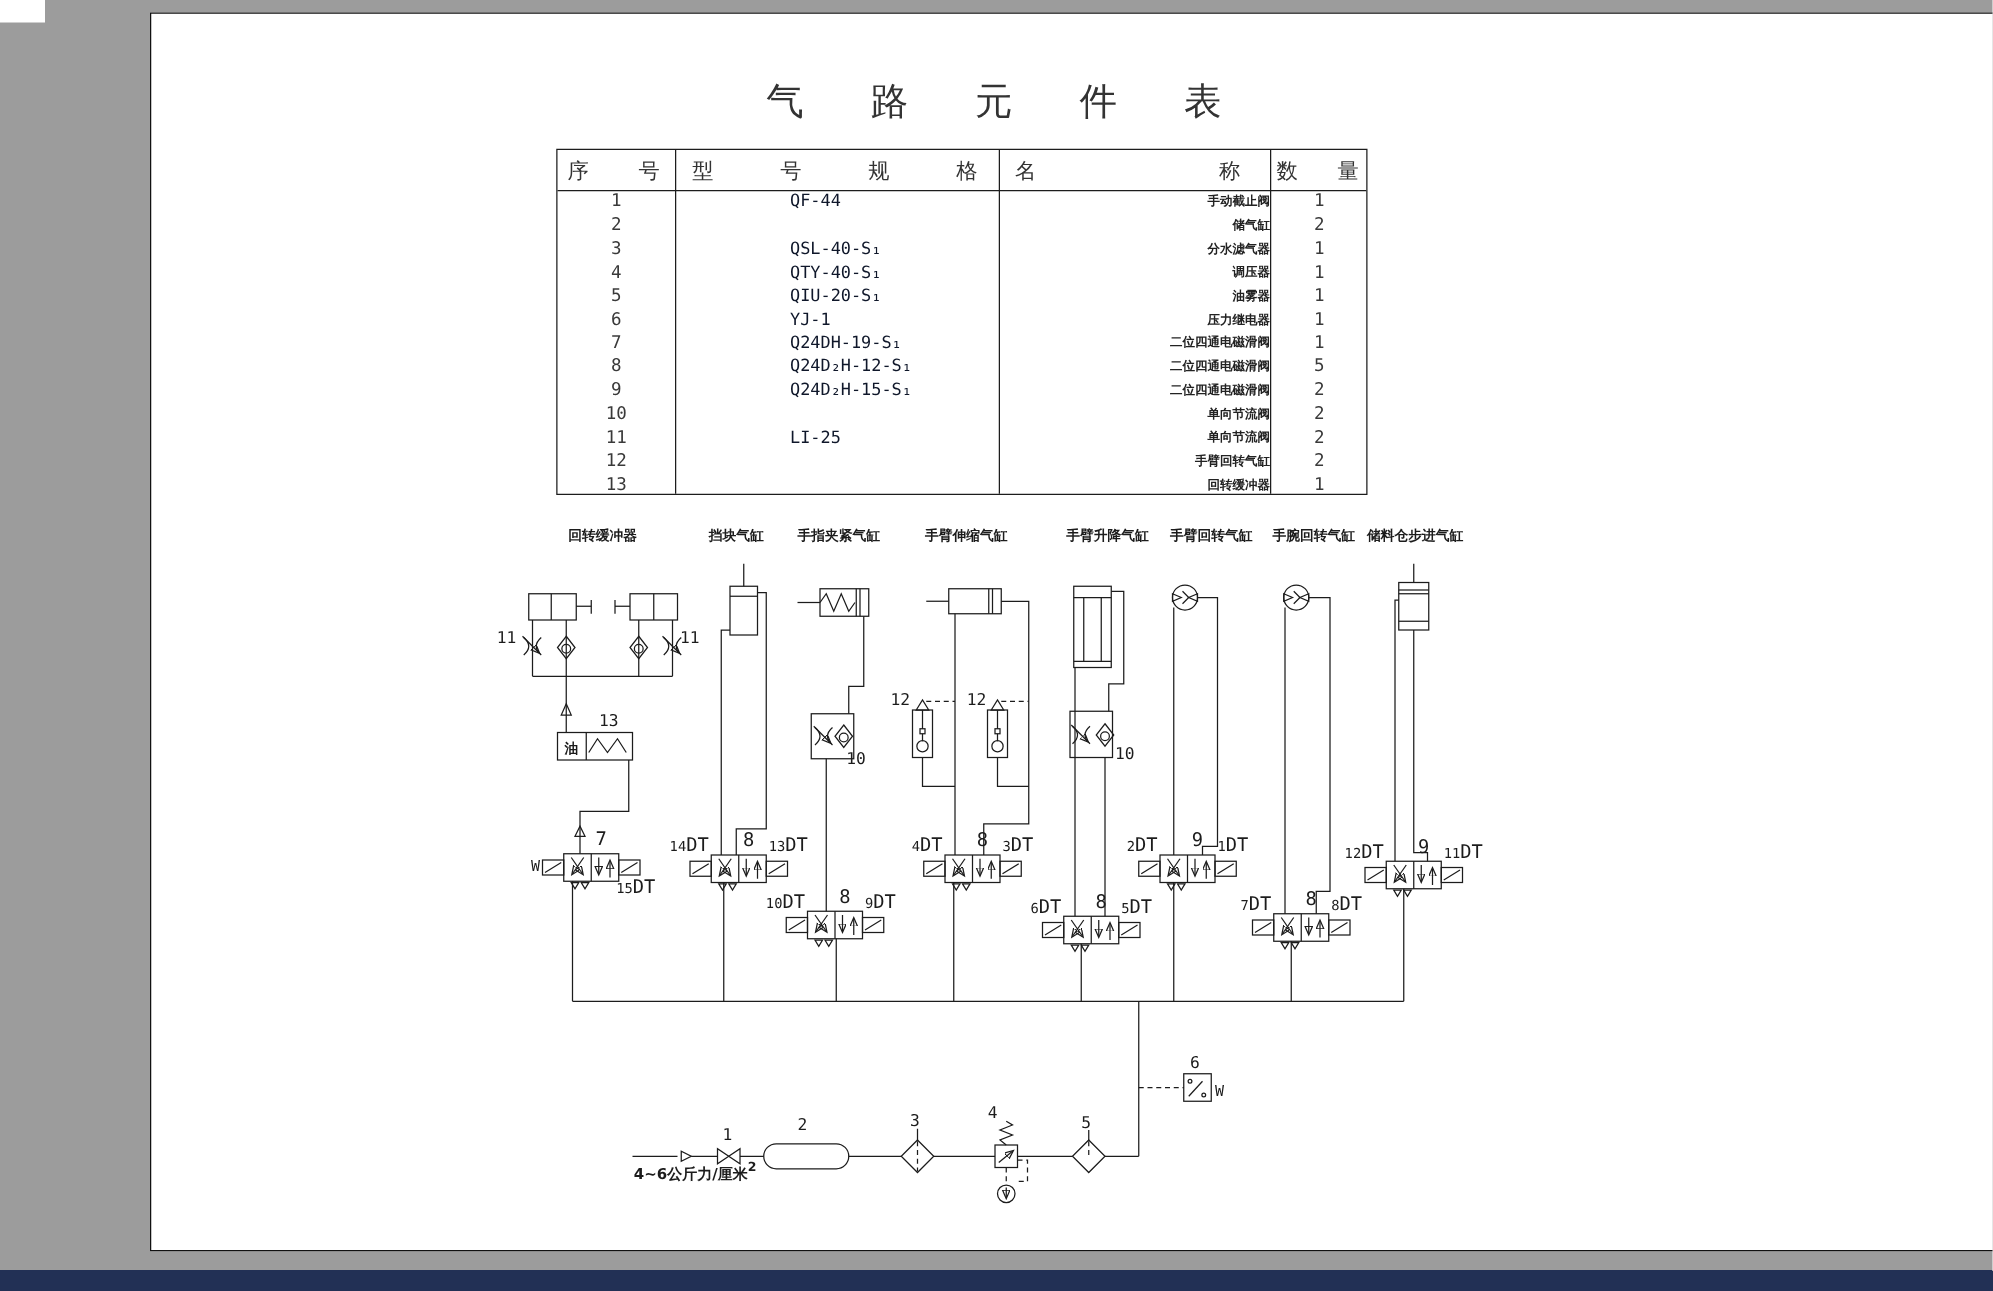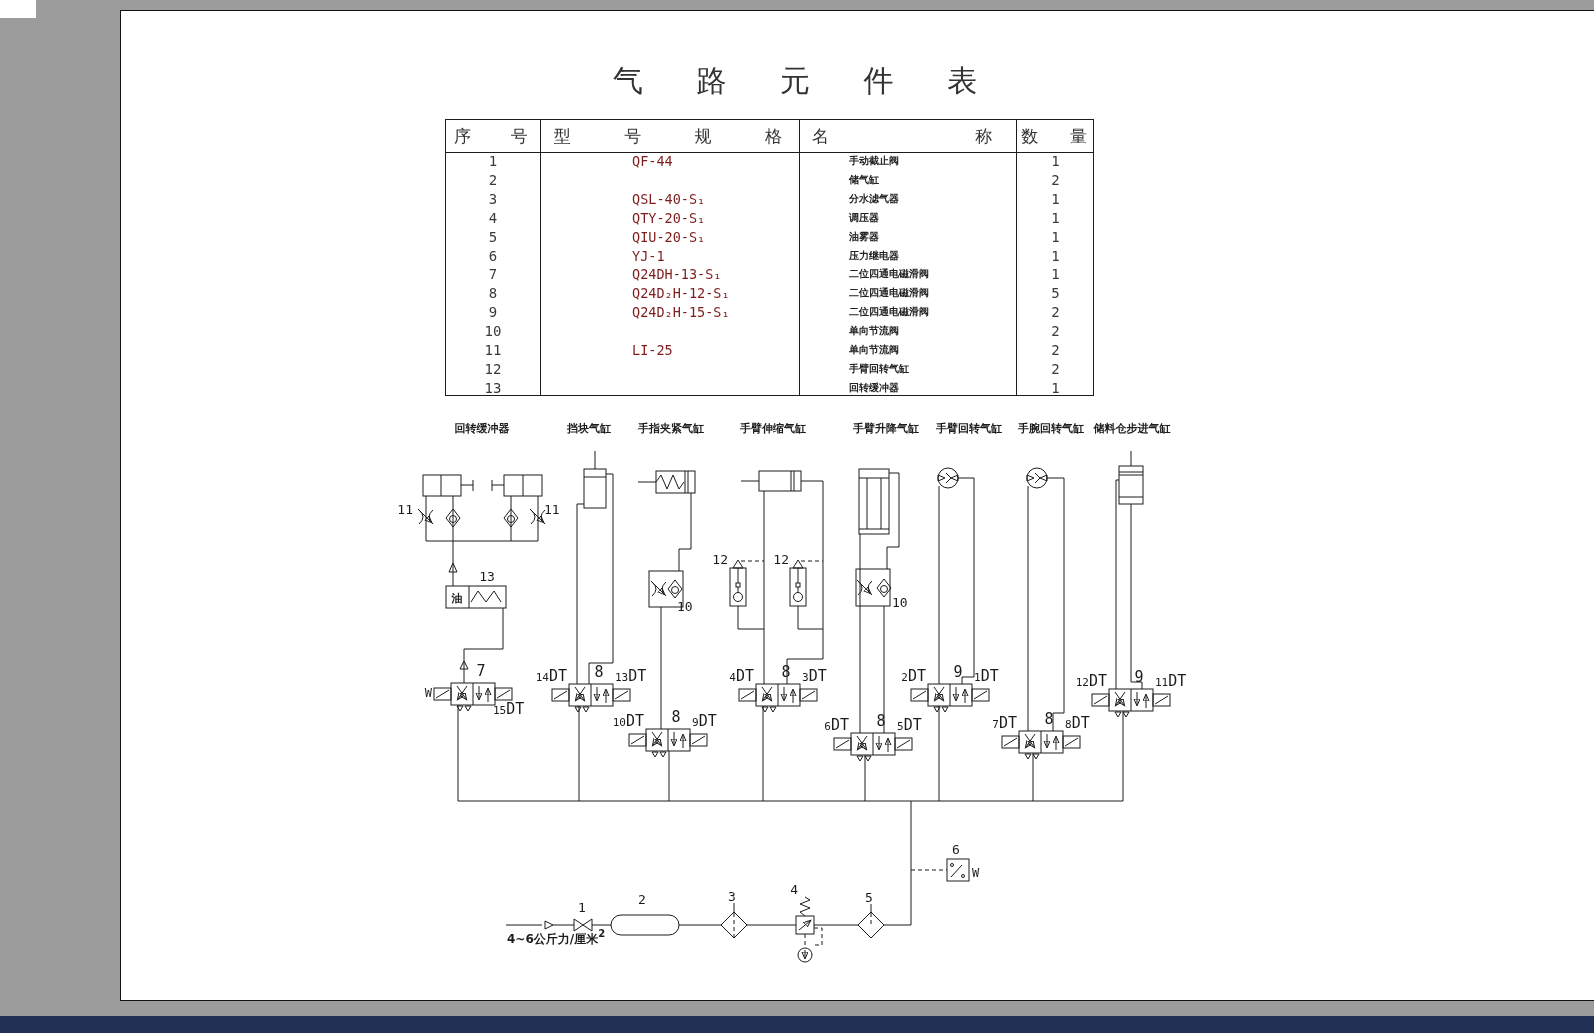--- a/index.html
+++ b/index.html
@@ -20,22 +20,22 @@
   .thead .hc{display:flex;align-items:center;justify-content:space-between;
              box-sizing:border-box;font-size:17px;color:#333;}
   .hc0{width:94px;padding:0 12px 0 8px;}
   .hc1{width:259px;padding:0 16px 0 14px;}
   .hc2{width:217px;padding:0 22px 0 14px;}
   .hc3{width:79px;padding:0 6px 0 7px;}
   .tbody{position:absolute;left:0;top:32px;width:100%;display:grid;
          grid-template-rows:repeat(13,18.85px);}
   .trow{display:grid;grid-template-columns:94px 259px 217px 79px;align-items:center;}
   .c-no{text-align:center;font-family:"DejaVu Sans Mono",monospace;font-size:14px;color:#3a3a3a;}
-  .c-model{padding-left:92px;font-family:"DejaVu Sans Mono",monospace;font-size:13.5px;color:#7f1d1d;white-space:nowrap;}
-  .c-name{padding-left:50px;font-size:10px;font-weight:700;color:#222;white-space:nowrap;}
+  .c-model{padding-left:92px;font-family:"DejaVu Sans Mono",monospace;font-size:13.5px;color:#0f172a;white-space:nowrap;}
+  .c-name{padding-left:32px;font-size:10px;font-weight:700;color:#222;white-space:nowrap;text-align:right;}
   .c-qty{text-align:center;font-family:"DejaVu Sans Mono",monospace;font-size:14px;color:#3a3a3a;}
   
   svg{position:absolute;left:0;top:0;}
   svg line,svg rect,svg path,svg polyline,svg circle{stroke:#1c1c1c;fill:none;stroke-width:1;}
   svg text{fill:#1c1c1c;stroke:none;}
   .cn{font:700 11px "DejaVu Sans",sans-serif;}
   .n12{font:12px "DejaVu Sans Mono",monospace;}
   .n13{font:13px "DejaVu Sans Mono",monospace;}
   .n15{font:15px "DejaVu Sans Mono",monospace;}
   .dtn{font:11px "DejaVu Sans Mono",monospace;}
@@ -93,39 +93,39 @@
           <span class="c-qty">2</span>
         </div>
       <div class="trow">
           <span class="c-no">3</span>
           <span class="c-model">QSL-40-S₁</span>
           <span class="c-name">分水滤气器</span>
           <span class="c-qty">1</span>
         </div>
       <div class="trow">
           <span class="c-no">4</span>
-          <span class="c-model">QTY-20-S₁</span>
+          <span class="c-model">QTY-40-S₁</span>
           <span class="c-name">调压器</span>
           <span class="c-qty">1</span>
         </div>
       <div class="trow">
           <span class="c-no">5</span>
           <span class="c-model">QIU-20-S₁</span>
           <span class="c-name">油雾器</span>
           <span class="c-qty">1</span>
         </div>
       <div class="trow">
           <span class="c-no">6</span>
           <span class="c-model">YJ-1</span>
           <span class="c-name">压力继电器</span>
           <span class="c-qty">1</span>
         </div>
       <div class="trow">
           <span class="c-no">7</span>
-          <span class="c-model">Q24DH-13-S₁</span>
+          <span class="c-model">Q24DH-19-S₁</span>
           <span class="c-name">二位四通电磁滑阀</span>
           <span class="c-qty">1</span>
         </div>
       <div class="trow">
           <span class="c-no">8</span>
           <span class="c-model">Q24D₂H-12-S₁</span>
           <span class="c-name">二位四通电磁滑阀</span>
           <span class="c-qty">5</span>
         </div>
       <div class="trow">

